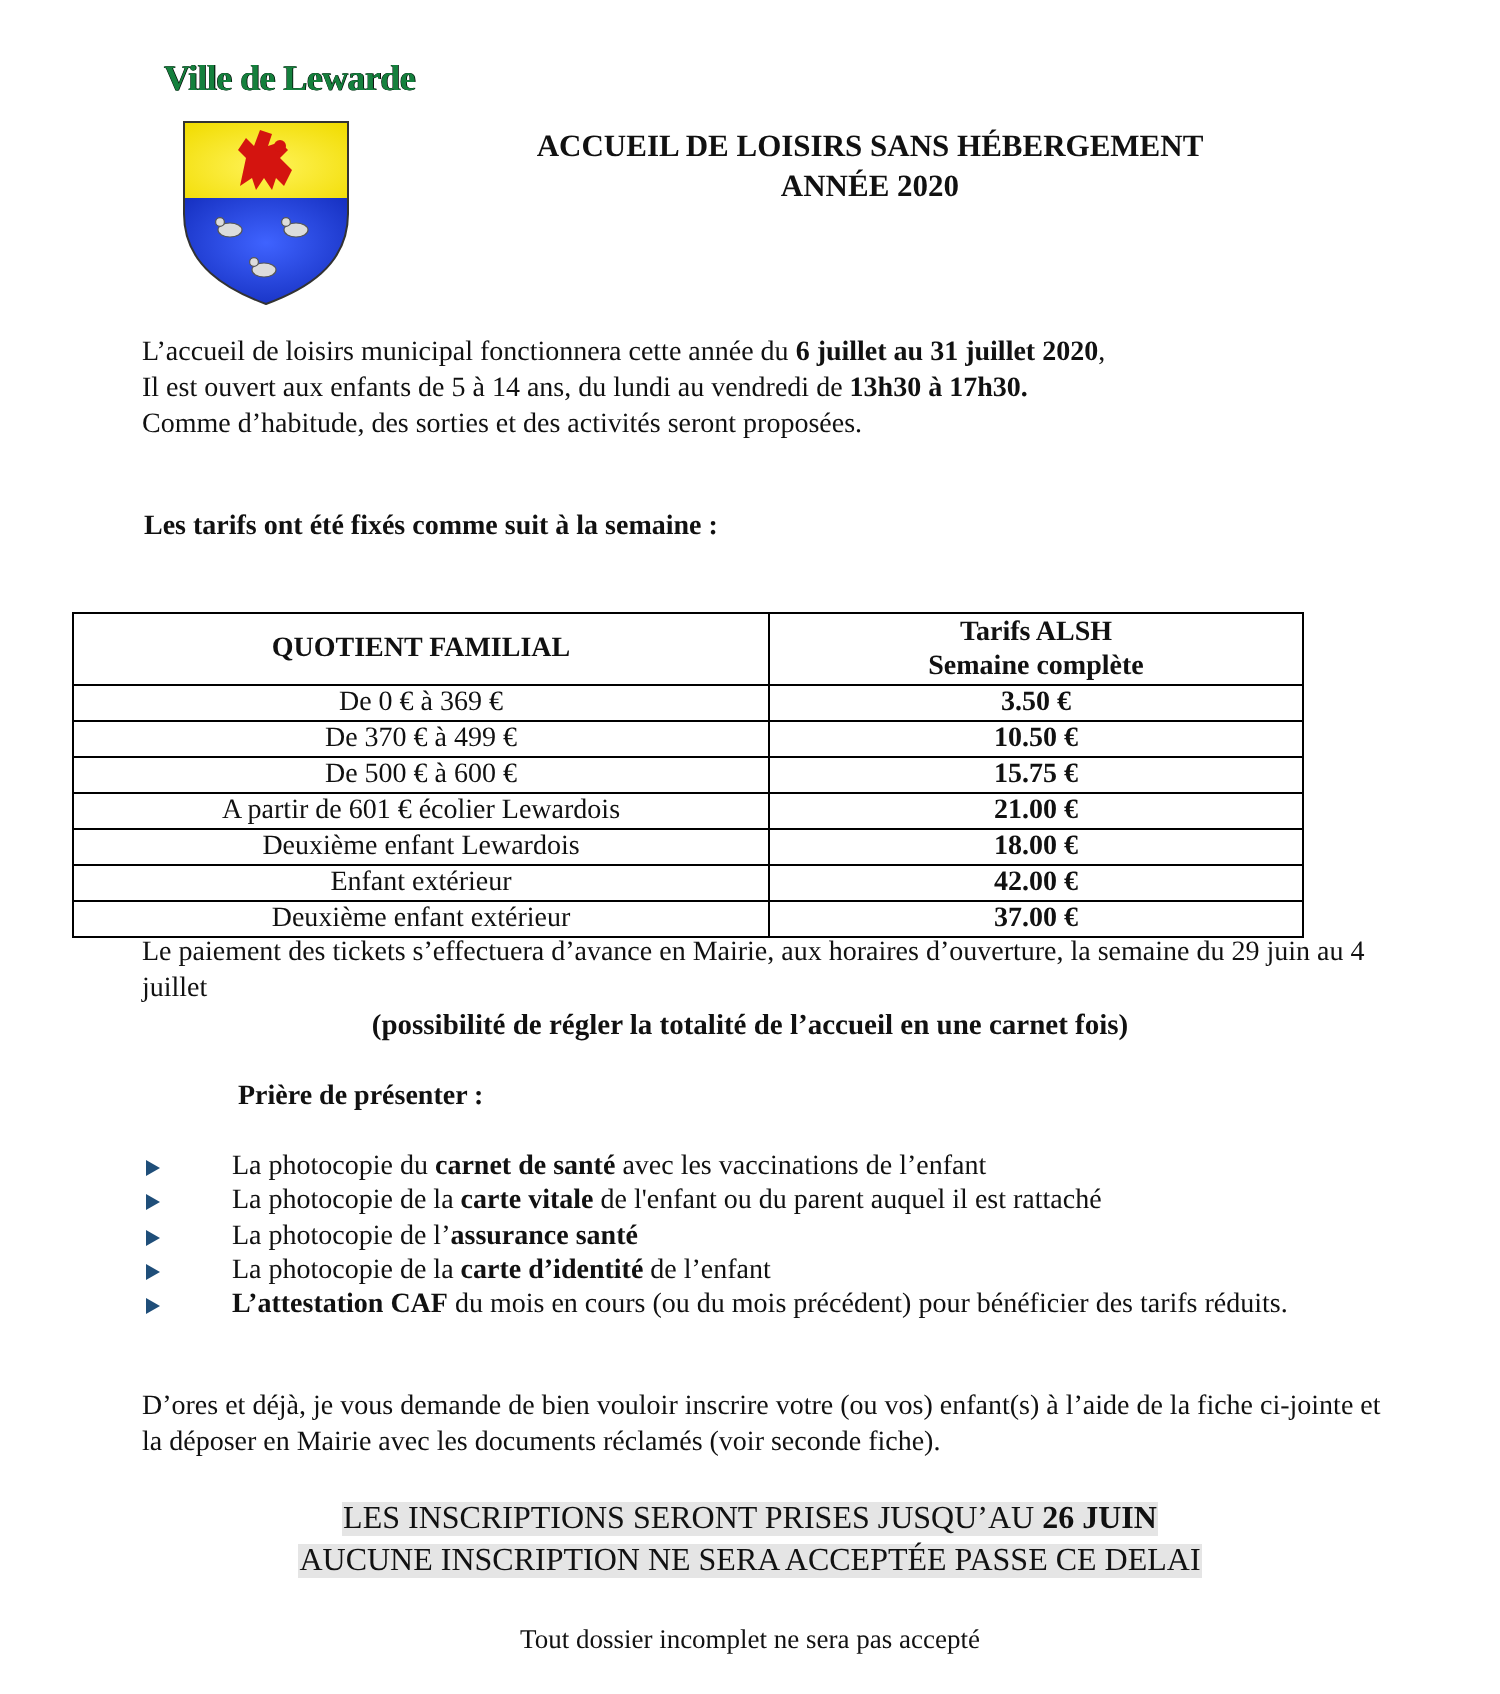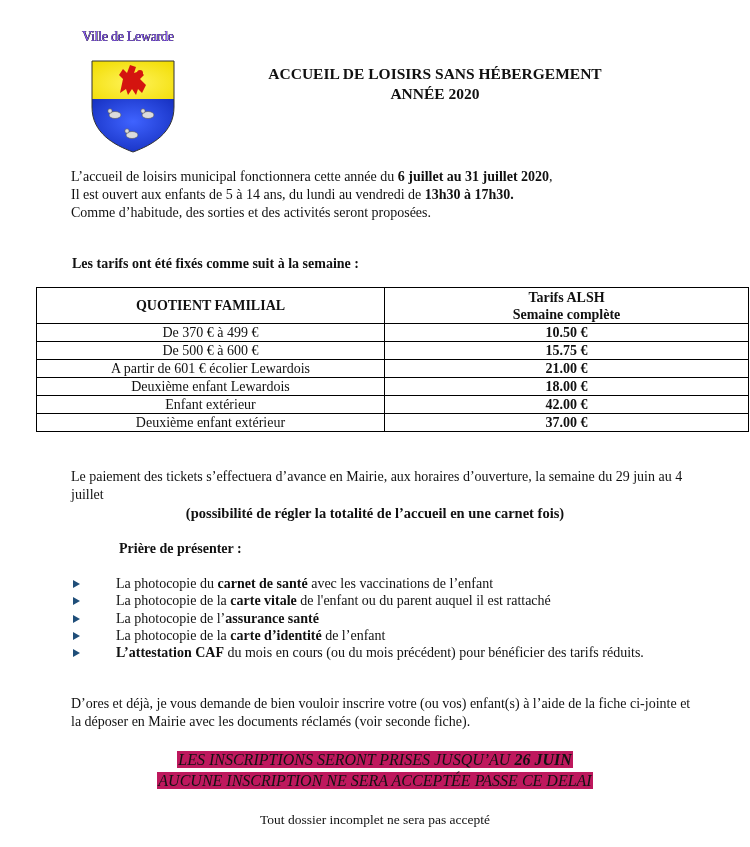--- a/index.html
+++ b/index.html
@@ -3,34 +3,34 @@
 <meta charset="utf-8">
 <style>
   html, body { margin: 0; padding: 0; background: #ffffff; }
   body {
     width: 750px; height: 847px; position: relative; overflow: hidden;
     font-family: "Liberation Serif", "DejaVu Serif", serif;
     color: #111;
   }
   .abs { position: absolute; }
   .town {
-    left: 82px; top: 29px; font-size: 14px; font-weight: normal;
-    letter-spacing: -0.3px; color: #8b5cf6;
+    left: 82px; top: 29px; font-size: 18px; font-weight: bold;
+    letter-spacing: -0.3px; color: #15803d;
     text-shadow: 0.4px 0 0 #000, -0.2px 0 0 #000;
   }
   .crest { left: 90px; top: 59px; width: 86px; height: 94px; }
   .title {
     left: 230px; top: 64px; width: 410px; text-align: center;
     font-size: 15.5px; font-weight: bold; line-height: 20px;
   }
   .intro { left: 71px; top: 168px; font-size: 14px; line-height: 18px; }
   .intro b { font-weight: bold; }
   .tarifs-heading { left: 72px; top: 256px; font-size: 14px; font-weight: bold; }
   table.tarifs {
-    position: absolute; left: 36px; top: 287px; width: 713px;
+    position: absolute; left: 36px; top: 306px; width: 616px;
     border-collapse: collapse; font-size: 14px;
   }
   table.tarifs td, table.tarifs th {
     border: 1.5px solid #000; text-align: center; padding: 0; height: 17px; line-height: 17px;
   }
   table.tarifs th { font-weight: bold; height: 35px; line-height: 17px; }
   table.tarifs td.price { font-weight: bold; }
   table.tarifs col.c1 { width: 348px; }
   .payment { left: 71px; top: 468px; width: 620px; font-size: 14px; line-height: 18px; }
   .payment-note {
@@ -45,21 +45,21 @@
     position: absolute; left: 2px; top: 5px; width: 0; height: 0;
     border-top: 4px solid transparent; border-bottom: 4px solid transparent;
     border-left: 7px solid #1f4e79;
   }
   .list .li.last .bullet { left: 2px; }
   .closing { left: 71px; top: 695px; width: 630px; font-size: 14px; line-height: 18px; }
   .deadline {
     left: 60px; top: 749px; width: 630px; text-align: center;
     font-size: 16px; line-height: 21px;
   }
-  .deadline span.hl { background: #be185d; padding: 0 1px; font-style: italic; }
+  .deadline span.hl { background: #e5e5e5; padding: 0 1px; }
   .incomplete {
     left: 60px; top: 812px; width: 630px; text-align: center; font-size: 13.5px;
   }
 </style>
 </head>
 <body>
 
 <div class="abs town">Ville de Lewarde</div>
 
 <svg class="abs crest" viewBox="0 0 86 94">
@@ -119,20 +119,24 @@
     <tr>
       <th>QUOTIENT FAMILIAL</th>
       <th>
           <div>Tarifs ALSH</div>
           <div>Semaine complète</div>
         </th>
     </tr>
   </thead>
   <tbody>
     <tr>
+        <td>De 0 € à 369 €</td>
+        <td class="price">3.50 €</td>
+      </tr>
+    <tr>
         <td>De 370 € à 499 €</td>
         <td class="price">10.50 €</td>
       </tr>
     <tr>
         <td>De 500 € à 600 €</td>
         <td class="price">15.75 €</td>
       </tr>
     <tr>
         <td>A partir de 601 € écolier Lewardois</td>
         <td class="price">21.00 €</td>

